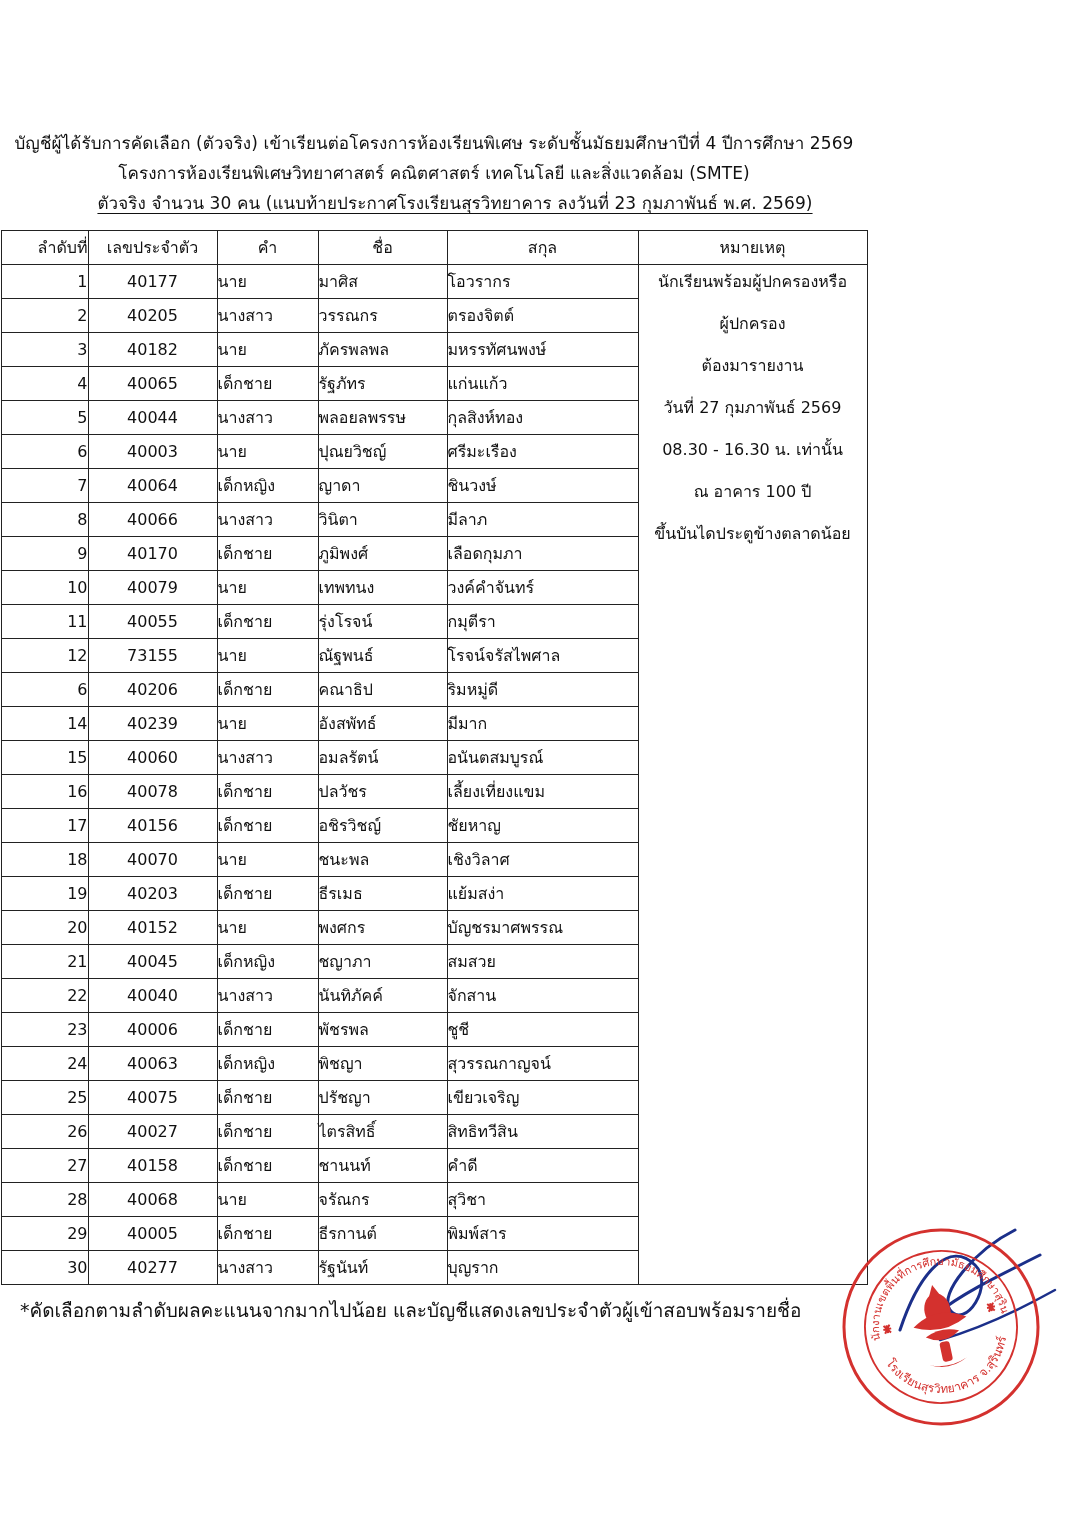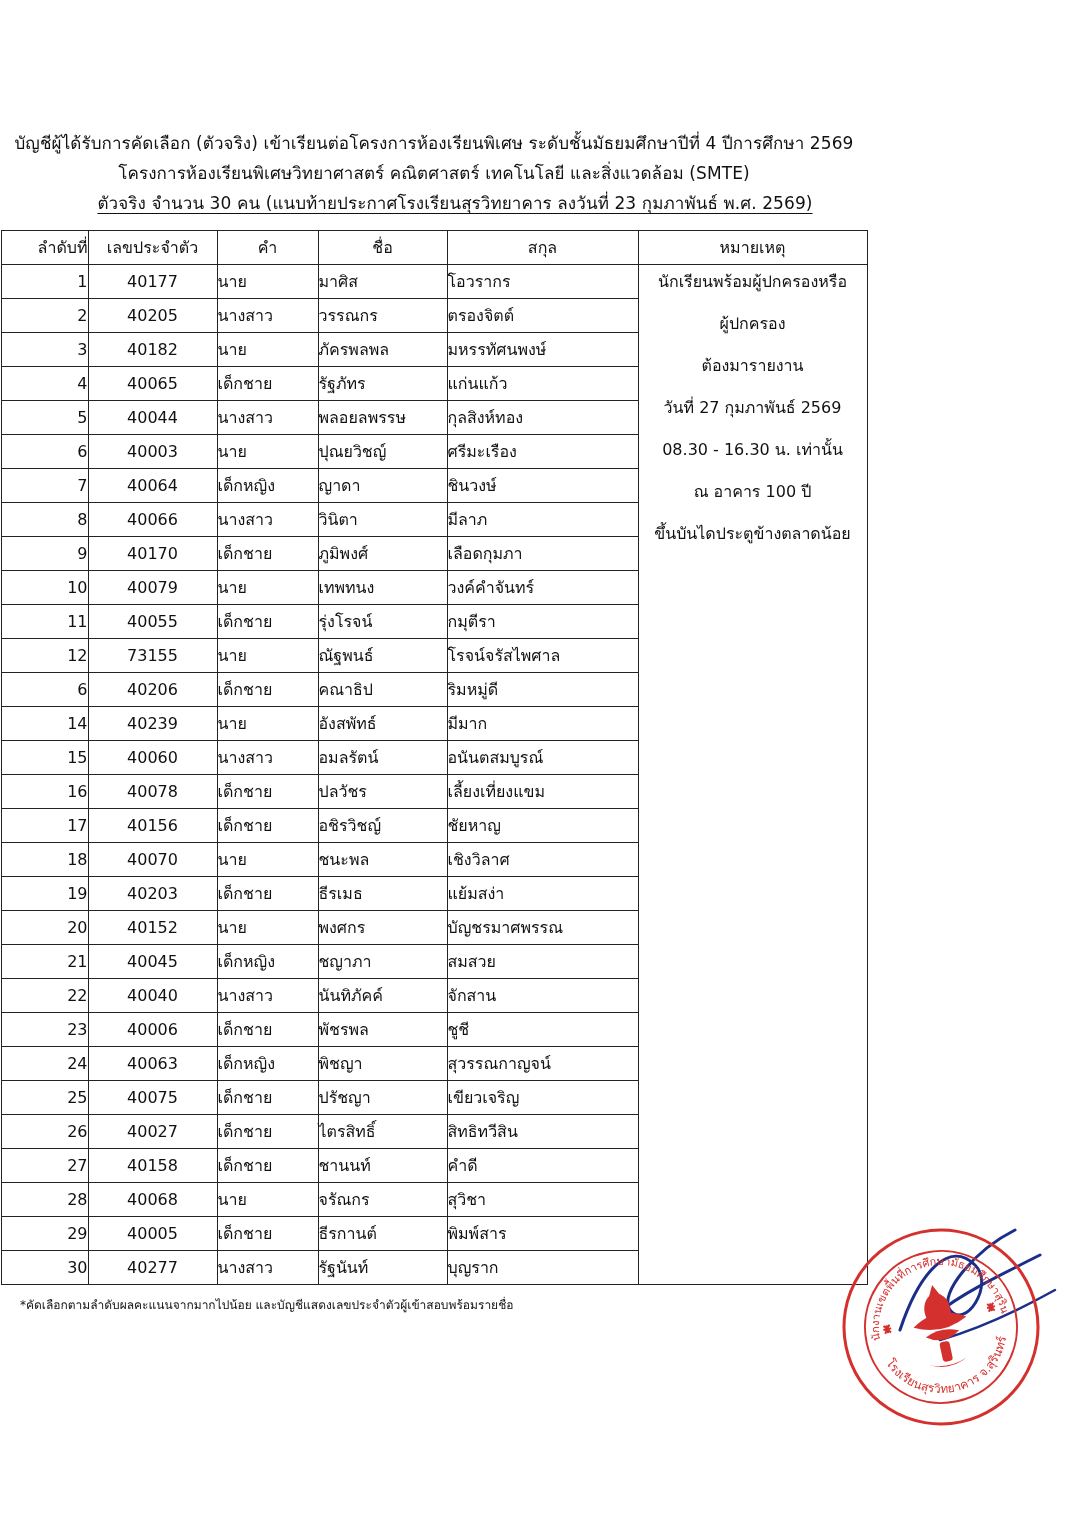--- a/index.html
+++ b/index.html
@@ -77,21 +77,21 @@
     gap: 8px;
     line-height: 34px;
     height: 100%;
   }
   .note-block div {
     white-space: nowrap;
   }
   .footnote {
     width: 860px;
     margin: 10px auto 0 auto;
-    font-size: 12px;
+    font-size: 19px;
     text-align: left;
     padding-left: 16px;
     box-sizing: border-box;
   }
   
   .seal {
     position: absolute;
     left: 836px;
     top: 1222px;
     width: 210px;

